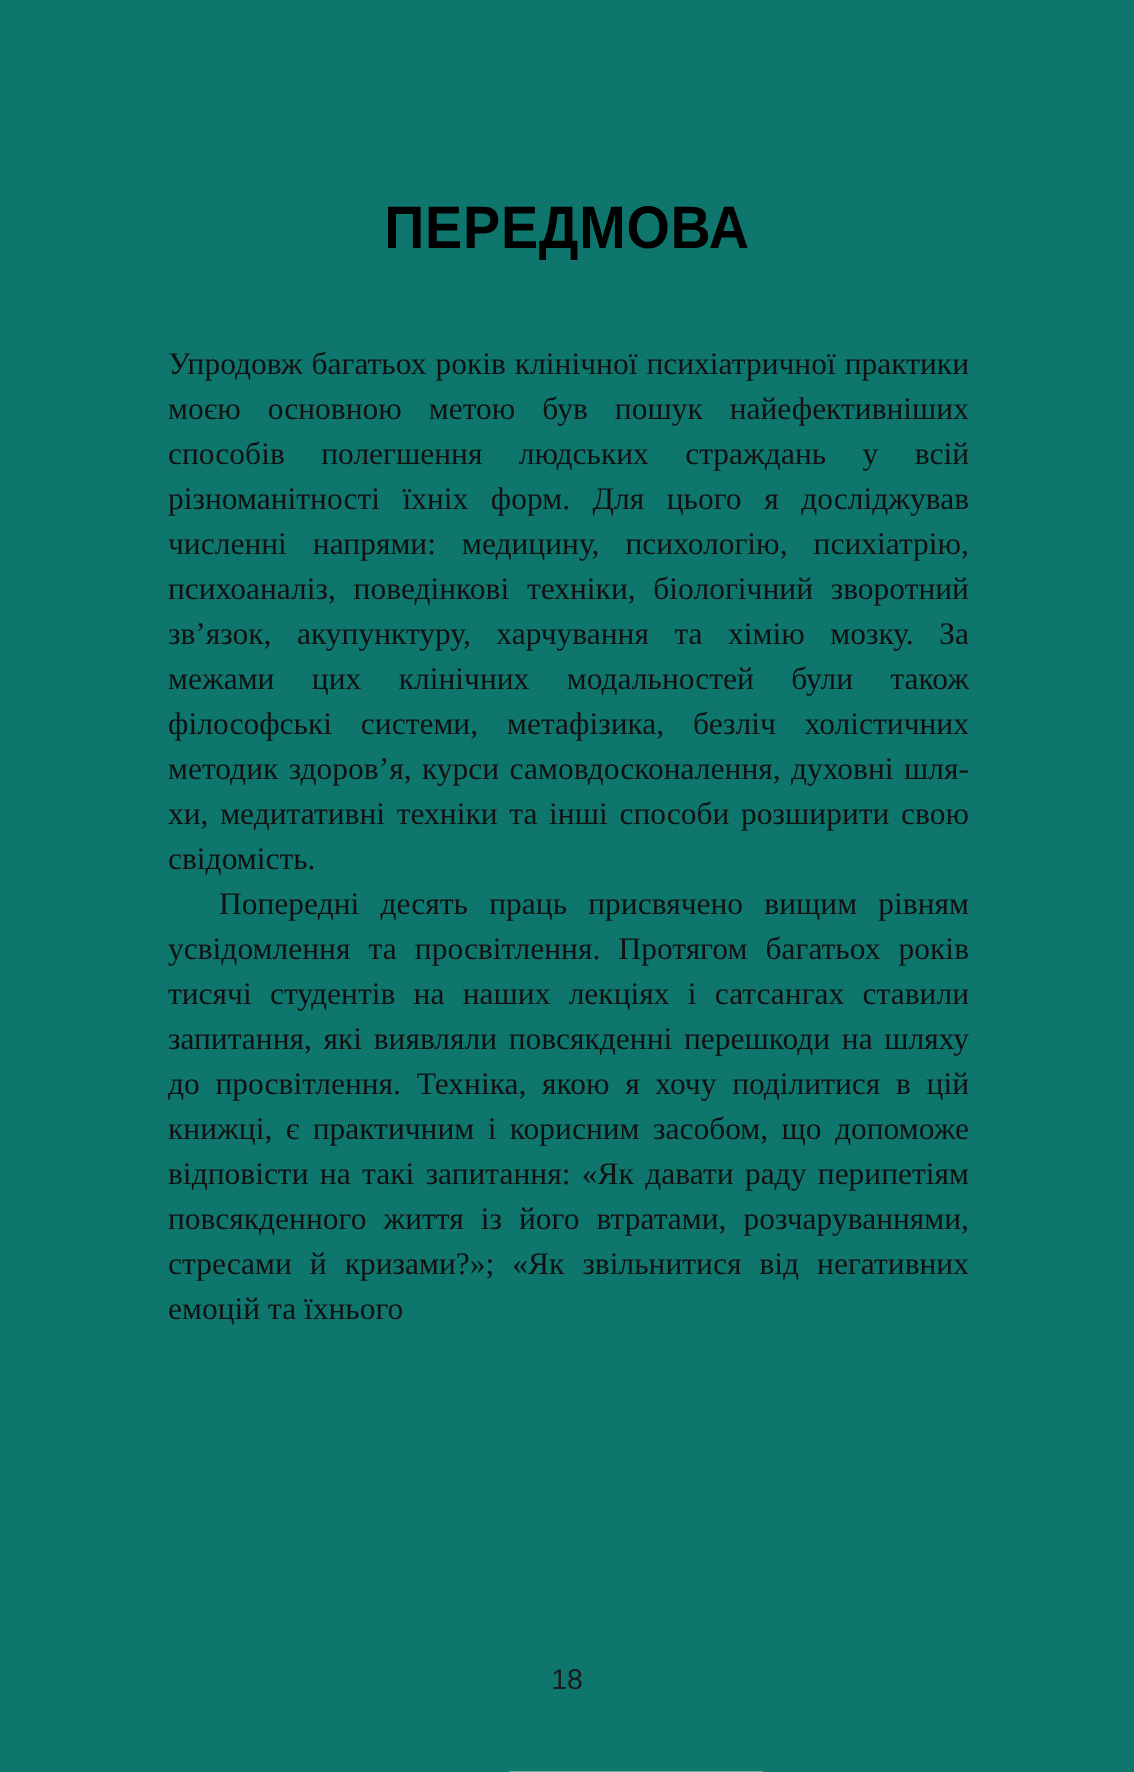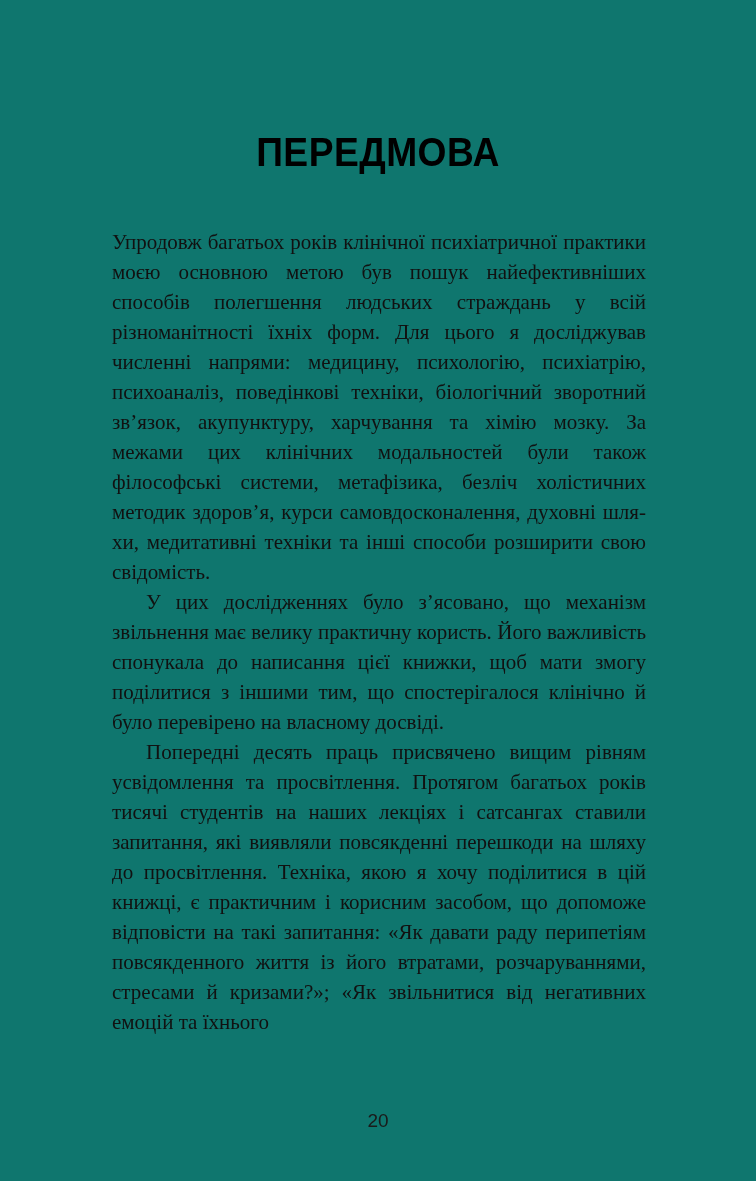--- a/index.html
+++ b/index.html
@@ -83,21 +83,20 @@
 <body>
 
 <div class="page">
 
   <h1 class="chapter-title">ПЕРЕДМОВА</h1>
 
   <div class="text-block">
 
     <p class="body-paragraph">Упродовж багатьох років клінічної психіатрич­ної практики моєю основною метою був пошук найефективніших способів полегшення людських страждань у всій різноманітності їхніх форм. Для цього я досліджував численні напрями: медицину, психологію, психіатрію, психоаналіз, поведінкові техніки, біологічний зворотний зв’язок, акупунк­туру, харчування та хімію мозку. За межами цих клінічних модальностей були також філософські системи, метафізика, безліч холістичних методик здоров’я, курси самовдосконалення, духовні шля­хи, медитативні техніки та інші способи розширити свою свідомість.</p>
 
-    <p class="body-paragraph indented">У цих дослідженнях було з’ясовано, що механізм звільнення має велику практичну користь. Його важливість спонукала до написання цієї книжки, щоб мати змогу поділитися з іншими тим, що спо­стерігалося клінічно й було перевірено на власному досвіді.</p>
 
     <p class="body-paragraph indented">Попередні десять праць присвячено вищим рівням усвідомлення та просвітлення. Протягом багатьох років тисячі студентів на наших лекціях і сатсангах ставили запитання, які виявляли по­всякденні перешкоди на шляху до просвітлення. Техніка, якою я хочу поділитися в цій книжці, є практичним і корисним засобом, що допоможе відповісти на такі запитання: «Як давати раду перипетіям повсякденного життя із його втра­тами, розчаруваннями, стресами й кризами?»; «Як звільнитися від негативних емоцій та їхнього</p>
 
   </div>
 
-  <div class="folio">20</div>
+  <div class="folio">18</div>
 
 </div>
 
 </body></html>

